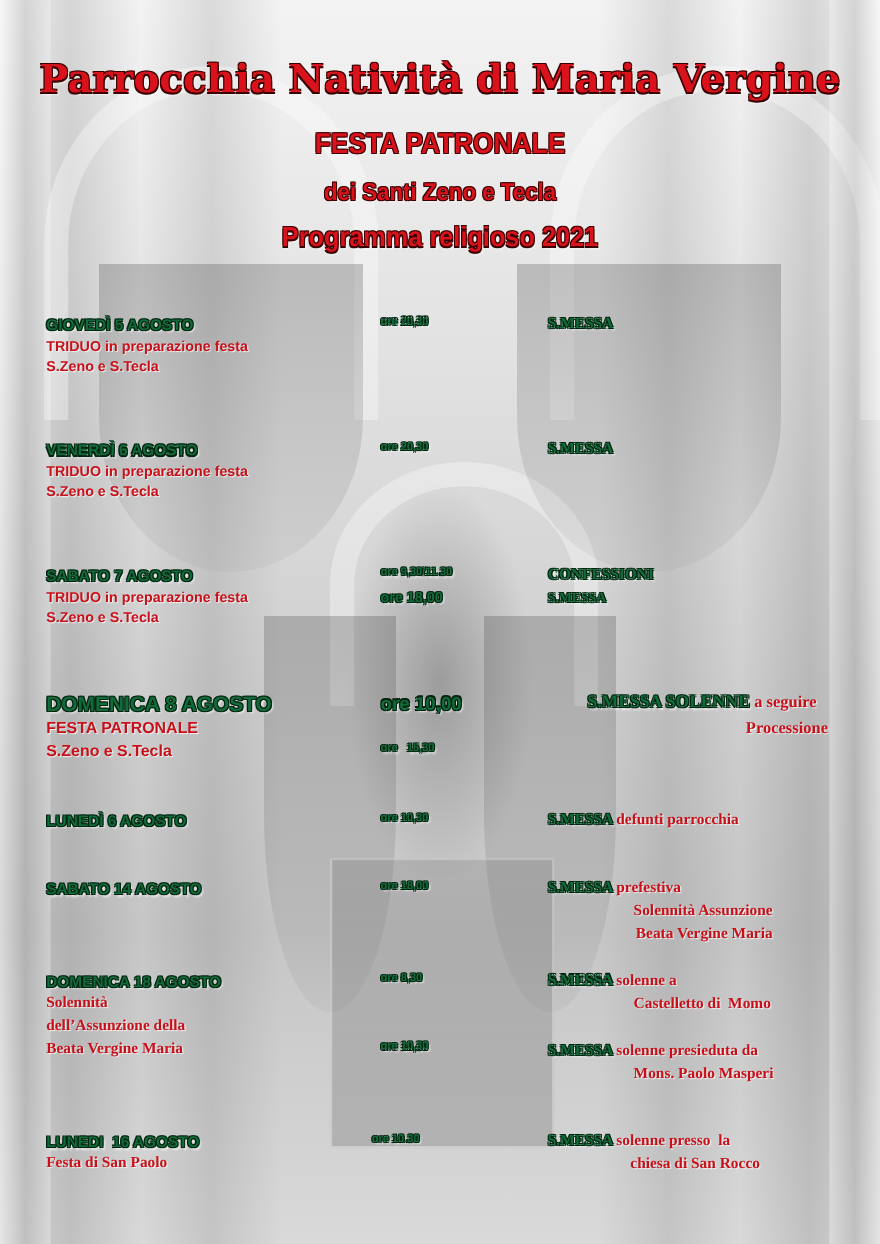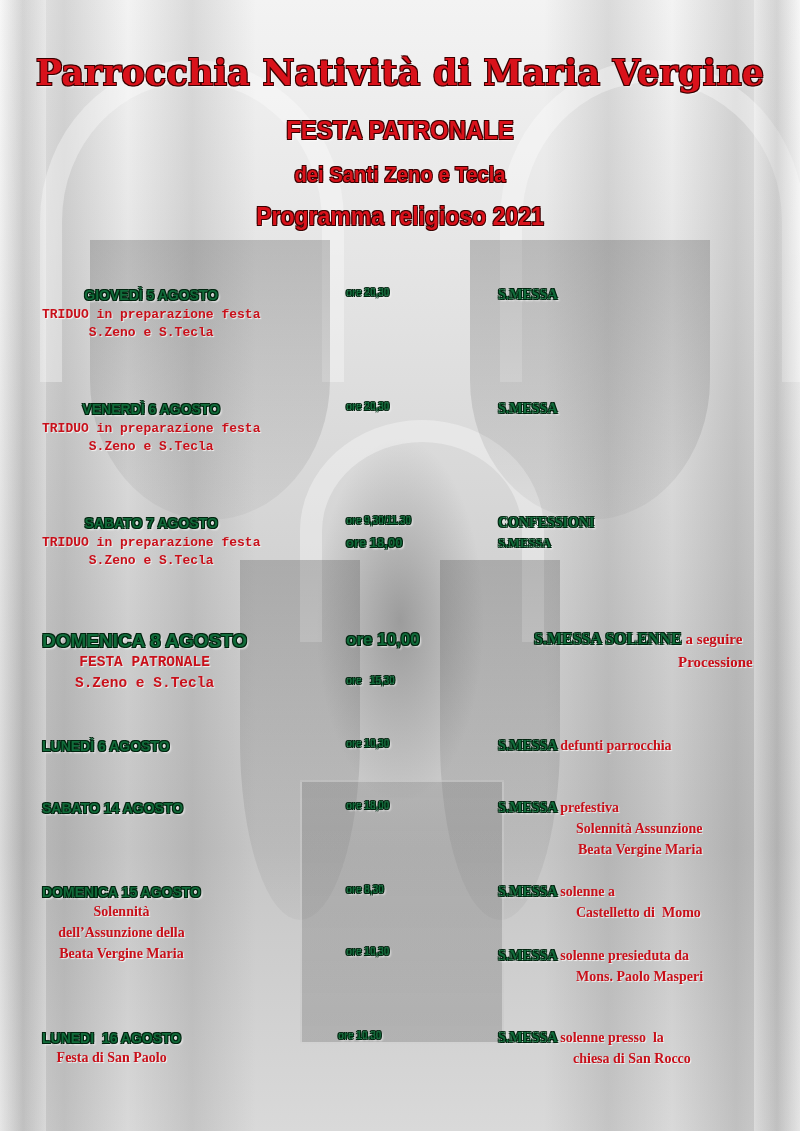--- a/index.html
+++ b/index.html
@@ -64,31 +64,31 @@
     .subtitle {
       position: absolute; left: 0; right: 0; text-align: center;
       font-family: "Liberation Sans", sans-serif; font-weight: bold;
       transform: scaleX(0.92);
     }
     .st1 { top: 115px; font-size: 26px; }
     .st2 { top: 162px; font-size: 22px; }
     .st3 { top: 202px; font-size: 25px; }
 
     .row { position: absolute; left: 0; right: 0; }
-    .col-day { position: absolute; left: 42px; text-align: center; }
+    .col-day { position: absolute; left: 42px; }
     .col-time { position: absolute; left: 346px; }
     .col-event { position: absolute; left: 498px; }
 
     .day-label {
       font-family: "Liberation Sans", sans-serif; font-weight: bold;
       font-size: 14px; white-space: nowrap; display: block; height: 20px;
     }
     .day-label.big { font-size: 19px; height: 24px; }
     .sub-line {
-      font-family: Liberation Mono, monospace; font-weight: bold;
+      font-family: Liberation Sans, sans-serif; font-weight: bold;
       font-size: 13px; display: block; height: 18px; white-space: nowrap;
     }
     .sub-line.big { font-size: 14.5px; height: 21px; }
     .time-label {
       font-family: "Liberation Sans", sans-serif; font-weight: bold;
       font-size: 10px; white-space: nowrap; display: block; height: 20px;
     }
     .time-label.small { font-size: 13px; height: 18px; }
     .time-label.big { font-size: 17px; height: 24px; }
     .event-line {
@@ -214,21 +214,21 @@
         <span class="green-outline">S.MESSA</span>
         <span class="red-plain">prefestiva</span>
       </span>
       <span class="event-line indent red-plain">Solennità Assunzione</span>
       <span class="event-line indent red-plain" style="padding-left:80px;">Beata Vergine Maria</span>
     </div>
   </div>
 
   <div class="row" style="top:884px;">
     <div class="col-day">
-      <span class="day-label green-outline">DOMENICA 15 AGOSTO</span>
+      <span class="day-label green-outline">DOMENICA 18 AGOSTO</span>
       <span class="event-line red-plain">Solennità</span>
       <span class="event-line red-plain">dell’Assunzione della</span>
       <span class="event-line red-plain">Beata Vergine Maria</span>
     </div>
     <div class="col-time">
       <span class="time-label green-outline">ore 8,30</span>
       <span class="time-label" style="height:42px;"></span>
       <span class="time-label green-outline">ore 10,30</span>
     </div>
     <div class="col-event">

